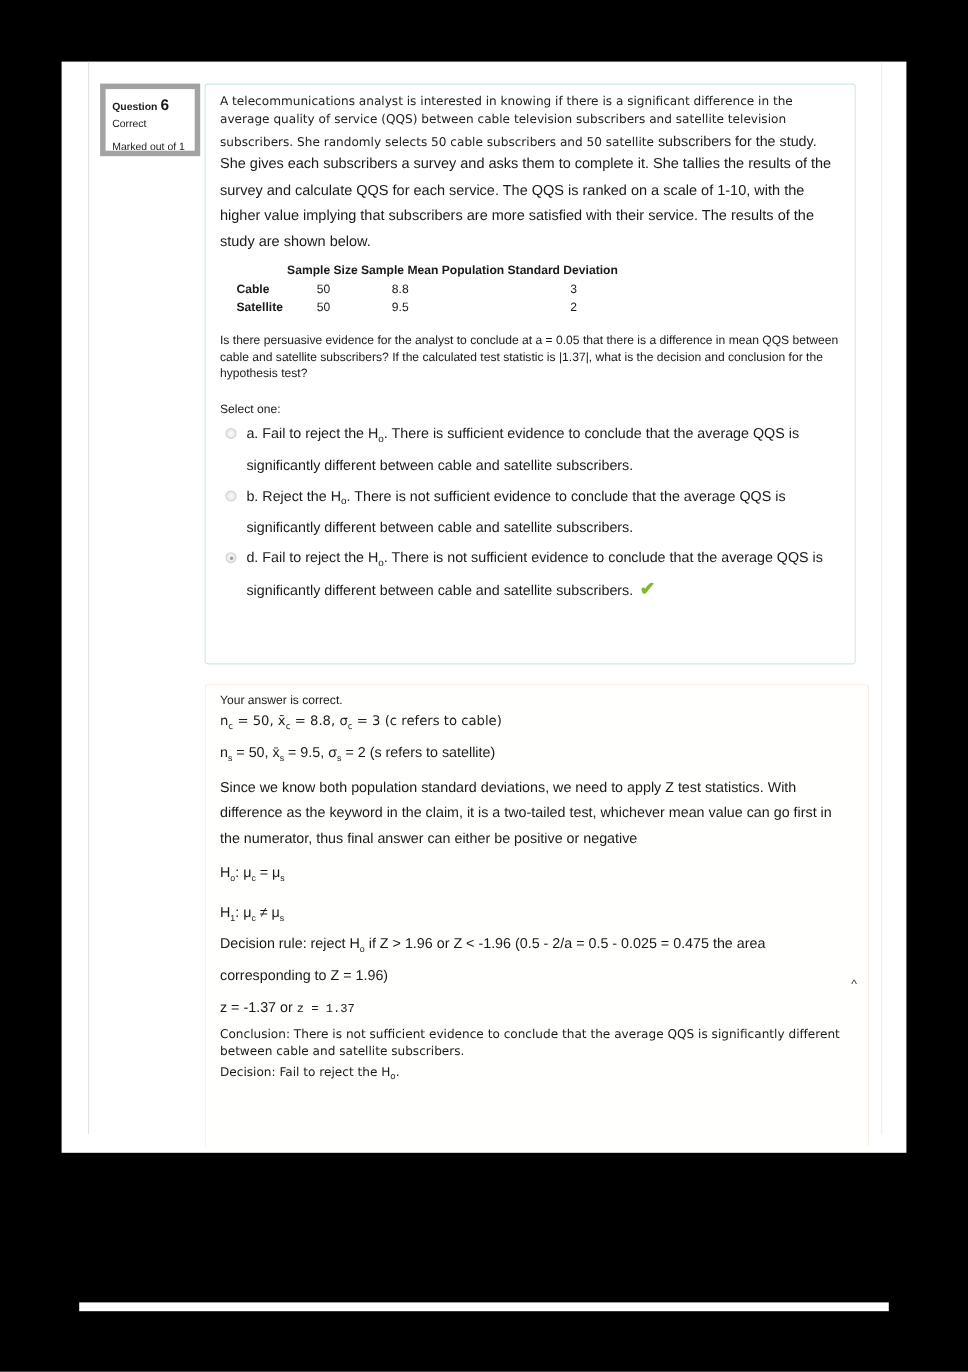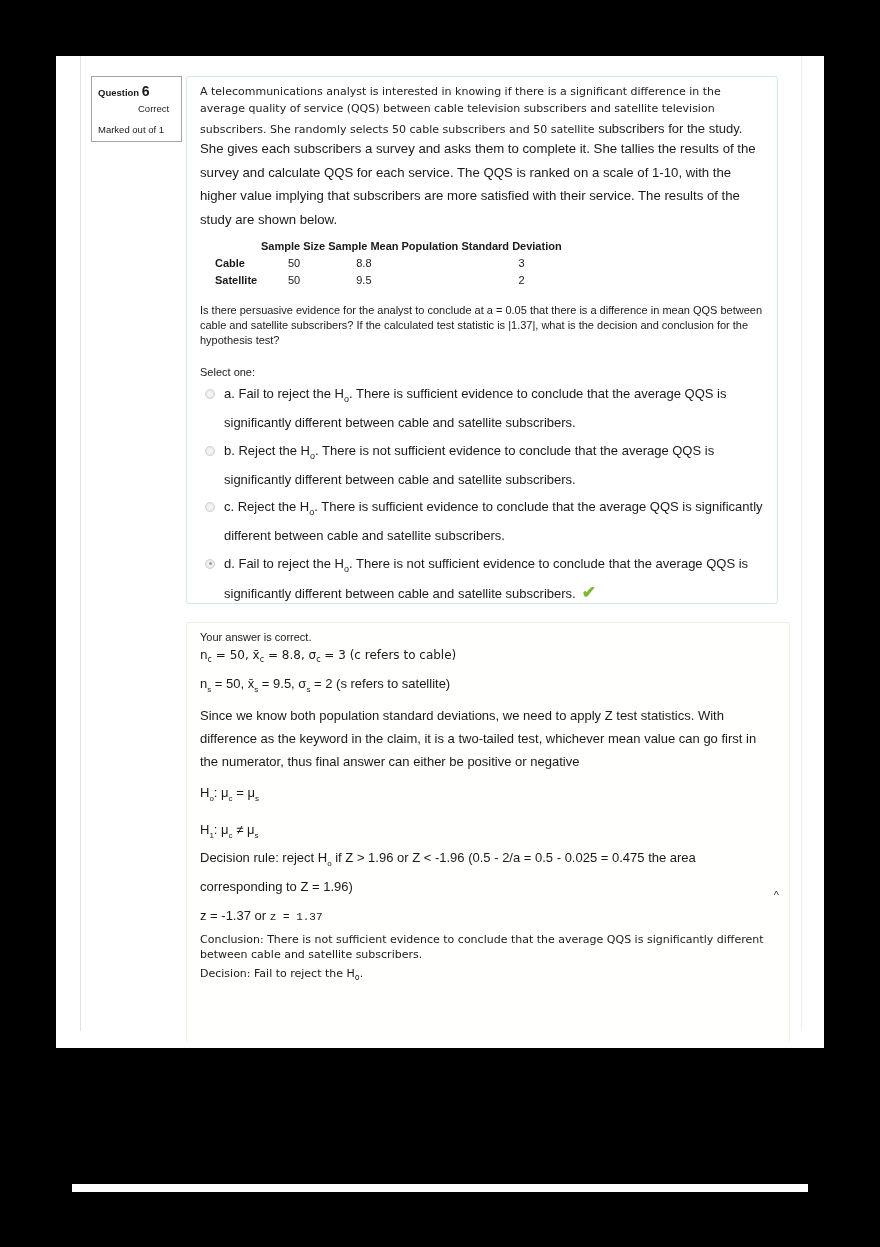--- a/index.html
+++ b/index.html
@@ -1,25 +1,25 @@
 <!DOCTYPE html>
 <html><head>
 <meta charset="utf-8">
 <style>
   html, body { margin:0; padding:0; }
   body { width:880px; height:1247px; background:#000; position:relative; overflow:hidden;
          font-family:"Liberation Sans", sans-serif; color:#1a1a1a; }
   .page { position:absolute; left:56px; top:56px; width:768px; height:992px; background:#fff; overflow:hidden; }
   .rail { position:absolute; left:24px; top:0; width:1px; height:975px; background:#e4e4e4; }
   .rail2 { position:absolute; left:745px; top:0; width:1px; height:975px; background:#eeeeee; }
-  .info { position:absolute; left:35px; top:20px; width:91px; height:66px; border:1px solid #a3a3a3;
+  .info { position:absolute; left:35px; top:20px; width:91px; height:66px; border:5px solid #a3a3a3;
           background:#fff; box-sizing:border-box; padding:6px 6px; font-size:10px; }
   .info .qno { font-weight:bold; font-size:9.5px; }
   .info .qno b { font-size:14px; }
-  .info .state { margin-top:4px; font-size:9.5px;margin-left:40px; }
+  .info .state { margin-top:4px; font-size:9.5px; }
   .info .grade { margin-top:10px; font-size:9.5px; }
   .formulation { position:absolute; left:130px; top:20px; width:592px; height:528px;
      border:1px solid #cfe7ee; border-radius:3px; background:#fff; box-sizing:border-box; padding:6px 13px; }
   .p1 { font-family:"DejaVu Sans", sans-serif; font-size:11px; line-height:17px; color:#222; }
   .p1b { font-size:13.2px; line-height:23.5px; margin-top:-1px; }
   .inl { font-size:13px; }
   table.data { border-collapse:collapse; margin-top:6px; font-size:11px;margin-left:15px; }
   table.data th { font-weight:bold; text-align:left; padding:0; height:17px; }
   table.data td { padding:0; height:17px; }
   .q2 { font-size:11px; line-height:15px; margin-top:15px; }
@@ -91,24 +91,20 @@
 
     <div class="opt">
       <span class="radio"></span>
       <span>a. Fail to reject the H</span><sub>o</sub><span>. There is sufficient evidence to conclude that the average QQS is significantly different between cable and satellite subscribers.</span>
     </div>
     <div class="opt">
       <span class="radio"></span>
       <span>b. Reject the H</span><sub>o</sub><span>. There is not sufficient evidence to conclude that the average QQS is significantly different between cable and satellite subscribers.</span>
     </div>
     <div class="opt">
-      <span class="radio"></span>
-      <span>c. Reject the H</span><sub>o</sub><span>. There is sufficient evidence to conclude that the average QQS is significantly different between cable and satellite subscribers.</span>
-    </div>
-    <div class="opt">
       <span class="radio checked"></span>
       <span>d. Fail to reject the H</span><sub>o</sub><span>. There is not sufficient evidence to conclude that the average QQS is significantly different between cable and satellite subscribers.</span><span class="check">✔</span>
     </div>
   </div>
 
   <div class="feedback">
     <div class="fb-small">Your answer is correct.</div>
     <div class="fb-dv">
       <span>n</span><sub>c</sub><span> = 50, </span><span>x̄</span><sub>c</sub><span> = 8.8, </span><span>σ</span><sub>c</sub><span> = 3 (c refers to cable)</span>
     </div>

